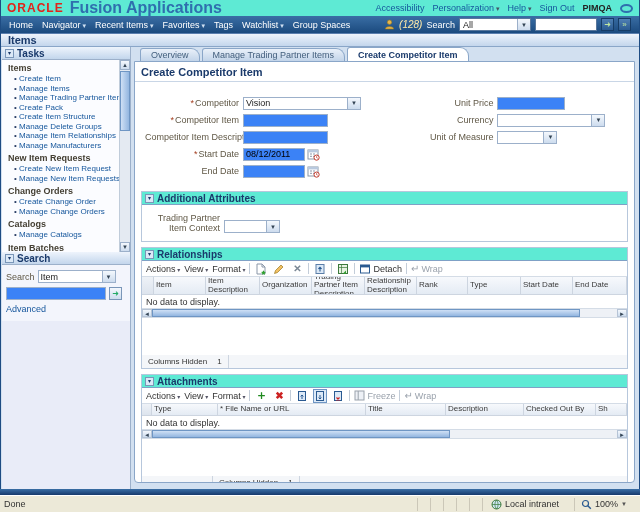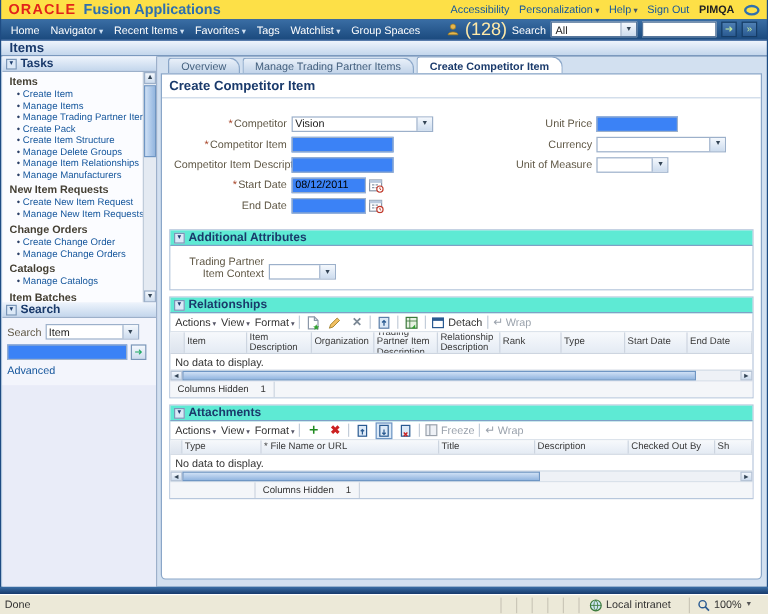--- a/index.html
+++ b/index.html
@@ -3,35 +3,35 @@
 <meta charset="utf-8">
 <style>
   * { box-sizing: border-box; margin: 0; padding: 0; }
   html,body { width:640px; height:512px; overflow:hidden; }
   body { font-family:"Liberation Sans",sans-serif; font-size:9px; background:#ece9d8; position:relative; }
 
   
   .frame { position:absolute; left:0; top:0; width:640px; height:495px; background:#1e4c83; }
 
   
-  .topbar { position:absolute; left:1px; top:0; width:638px; height:16px; background:#fde047; display:flex; align-items:center; padding:0 6px; }
+  .topbar { position:absolute; left:1px; top:0; width:638px; height:16px; background:#5eead4; display:flex; align-items:center; padding:0 6px; }
   .logo { color:#e2231a; font-weight:bold; font-size:12px; letter-spacing:1px; }
-  .appname { color:#2f6fae; font-weight:bold; font-size:12px; margin-left:6px; }
+  .appname { color:#2f6fae; font-weight:bold; font-size:16px; margin-left:6px; }
   .top-right { margin-left:auto; display:flex; align-items:center; gap:8px; color:#15569c; font-size:9px; }
   .top-link { cursor:pointer; }
   .dd::after { content:" ▾"; font-size:7px; color:#456; }
   .username { color:#222; font-weight:bold; }
   .oval-ic { width:13px; height:9px; border:2px solid #2f6fae; border-radius:50%; display:inline-block; }
 
   
   .navbar { position:absolute; left:1px; top:16px; width:638px; height:17px; background:linear-gradient(#3a6ea5,#1b4a7e); display:flex; align-items:center; padding:0 8px; color:#fff; }
   .nav-item { font-size:9px; margin-right:9px; cursor:pointer; white-space:nowrap; }
   .nav-item.dd::after { color:#cfe0f2; }
   .nav-right { margin-left:auto; display:flex; align-items:center; gap:4px; }
-  .wl-count { font-size:15px; color:#ffe9a8; }
+  .wl-count { font-size:10px; color:#ffe9a8;font-style:italic; }
   .nav-search-lbl { font-size:9px; }
   .combo { display:flex; height:13px; background:#fff; border:1px solid #58779c; }
   .combo .val { padding:0 3px; font-size:9px; color:#222; display:flex; align-items:center; }
   .combo .arw { width:13px; background:linear-gradient(#f4f8fd,#cddcee); border-left:1px solid #9cb0ca; font-size:6px; color:#345; display:flex; align-items:center; justify-content:center; }
   .nav-input { width:62px; height:13px; border:1px solid #58779c; font-size:9px; padding:0 2px; }
   .sq-btn { width:13px; height:13px; background:linear-gradient(#4f80b4,#2a5a91); border:1px solid #163c66; color:#bfe6a0; font-size:8px; line-height:11px; text-align:center; cursor:pointer; }
 
   
   .page-hdr { position:absolute; left:1px; top:33px; width:638px; height:14px; background:linear-gradient(#eef4fc,#c3d6ec); border-top:1px solid #5a7eae; border-bottom:1px solid #8aa6c8; display:flex; align-items:center; padding:0 7px; }
   .page-hdr-title { font-weight:bold; color:#1a3a6b; font-size:11px; }
@@ -108,21 +108,21 @@
   .glyph-wrap { font-size:10px; color:#9aa2ac; }
 
   .tbl-hdr { display:flex; background:linear-gradient(#f7f9fc,#e4ebf4); border-bottom:1px solid #cdd5e0; }
   .th { font-size:8px; color:#3a3a3a; line-height:8.5px; padding:1px 2px; border-right:1px solid #cdd5e0; display:flex; align-items:center; overflow:hidden; }
   .th.stub { background:linear-gradient(#eef2f7,#dde4ee); }
   .empty-row { font-size:9px; color:#333; padding:2px 0 2px 4px; height:13px; }
   .hscroll { display:flex; height:10px; background:#eef1f6; border-top:1px solid #d4dce6; border-bottom:1px solid #d4dce6; }
   .hs-arw { width:10px; background:linear-gradient(#f4f8fd,#cddcee); border:1px solid #b6c4d6; font-size:6px; line-height:8px; text-align:center; color:#345; cursor:pointer; flex:0 0 auto; }
   .hs-track { flex:1; position:relative; }
   .hs-thumb { position:absolute; top:0; bottom:0; background:linear-gradient(#cfe0f5,#93b6e0); border:1px solid #6f96c4; cursor:pointer; }
-  .tbl-footer { display:flex; align-items:flex-start; height:13px; font-size:8px; color:#333; background:#f4f6f9; }
+  .tbl-footer { display:flex; align-items:flex-start; height:13px; font-size:8px; color:#333; background:#f4f6f9;margin-top:37px; }
   .tf-cell { display:flex; align-items:center; gap:10px; padding:0 6px; border-right:1px solid #cdd5e0; height:100%; }
 
   
   .bottom-edge { position:absolute; left:0; top:489px; width:640px; height:6px; background:linear-gradient(#3a6ea5,#16396b); }
   .statusbar { position:absolute; left:0; top:495px; width:640px; height:17px; background:#ece9d8; border-top:1px solid #fff; display:flex; align-items:center; font-size:9px; color:#333; }
   .sb-status { padding-left:4px; flex:1; }
   .sb-seg { height:13px; border-left:1px solid #cbc7b8; width:13px; flex:0 0 auto; }
   .sb-zone { display:flex; align-items:center; gap:3px; border-left:1px solid #cbc7b8; padding:0 8px; height:13px; width:92px; flex:0 0 auto; }
   .sb-zoom { display:flex; align-items:center; gap:3px; border-left:1px solid #cbc7b8; padding:0 6px; height:13px; width:66px; flex:0 0 auto; }
   .sb-caret { font-size:6px; color:#555; }

